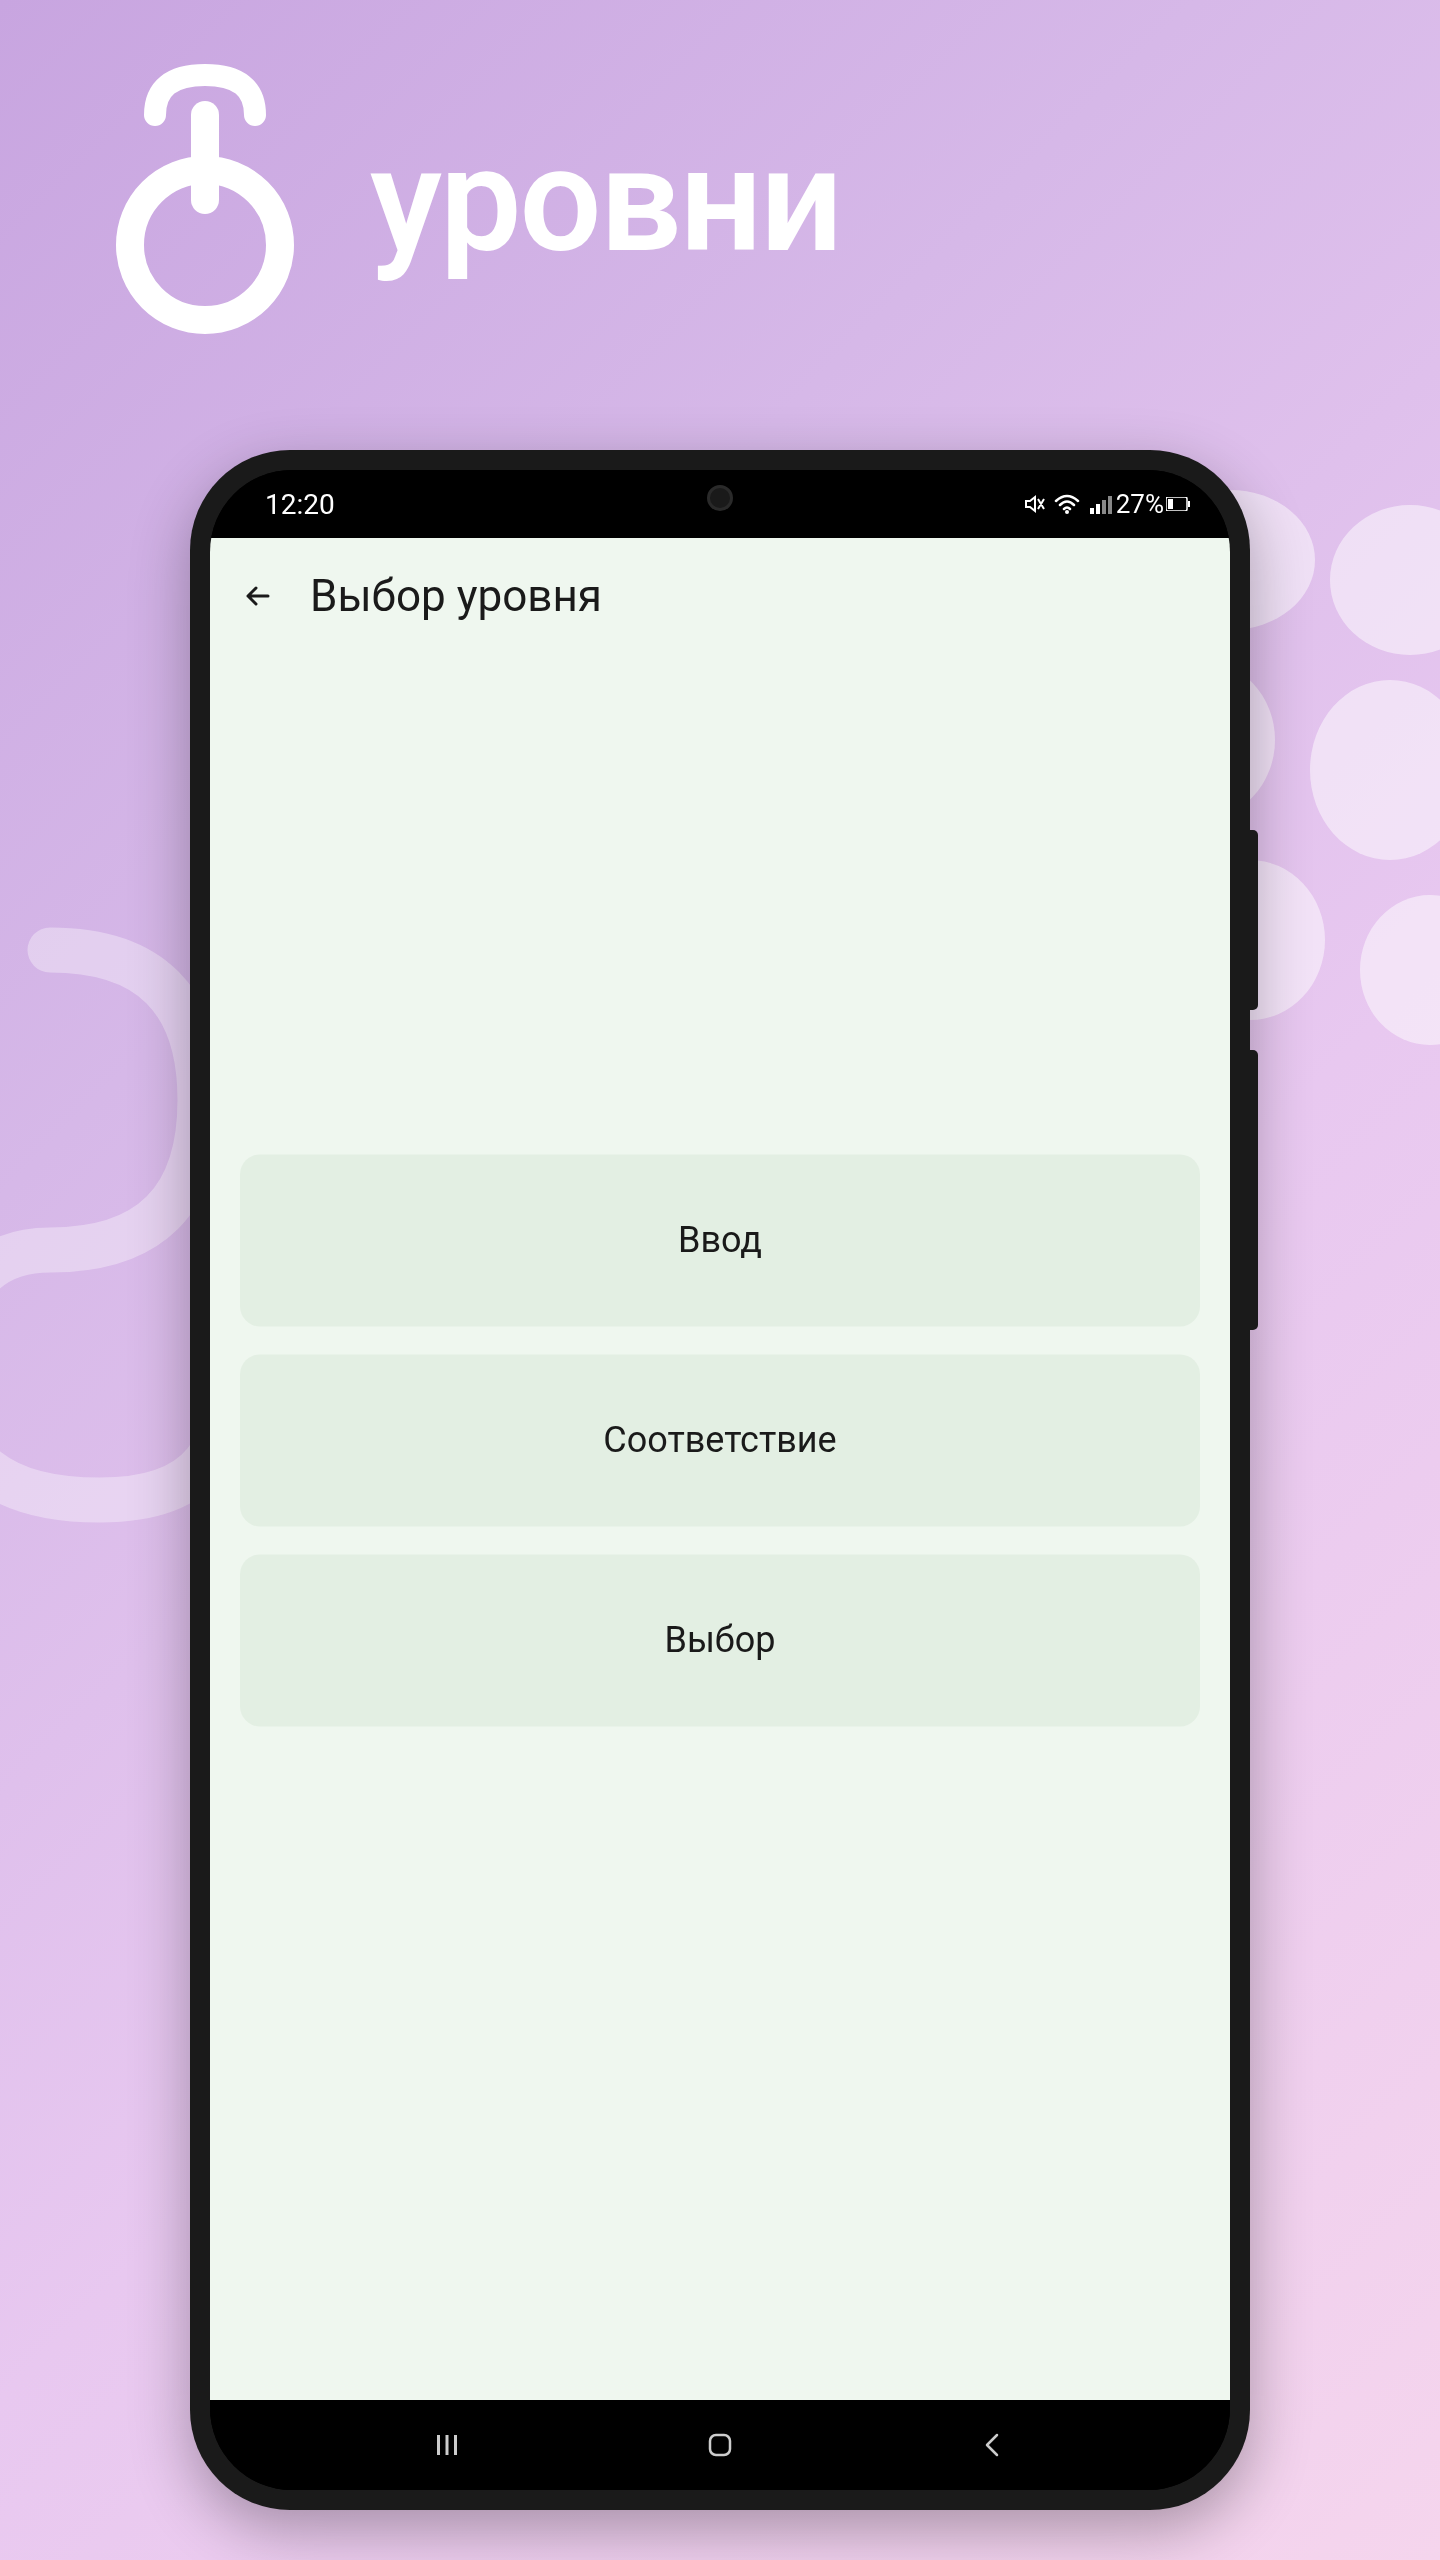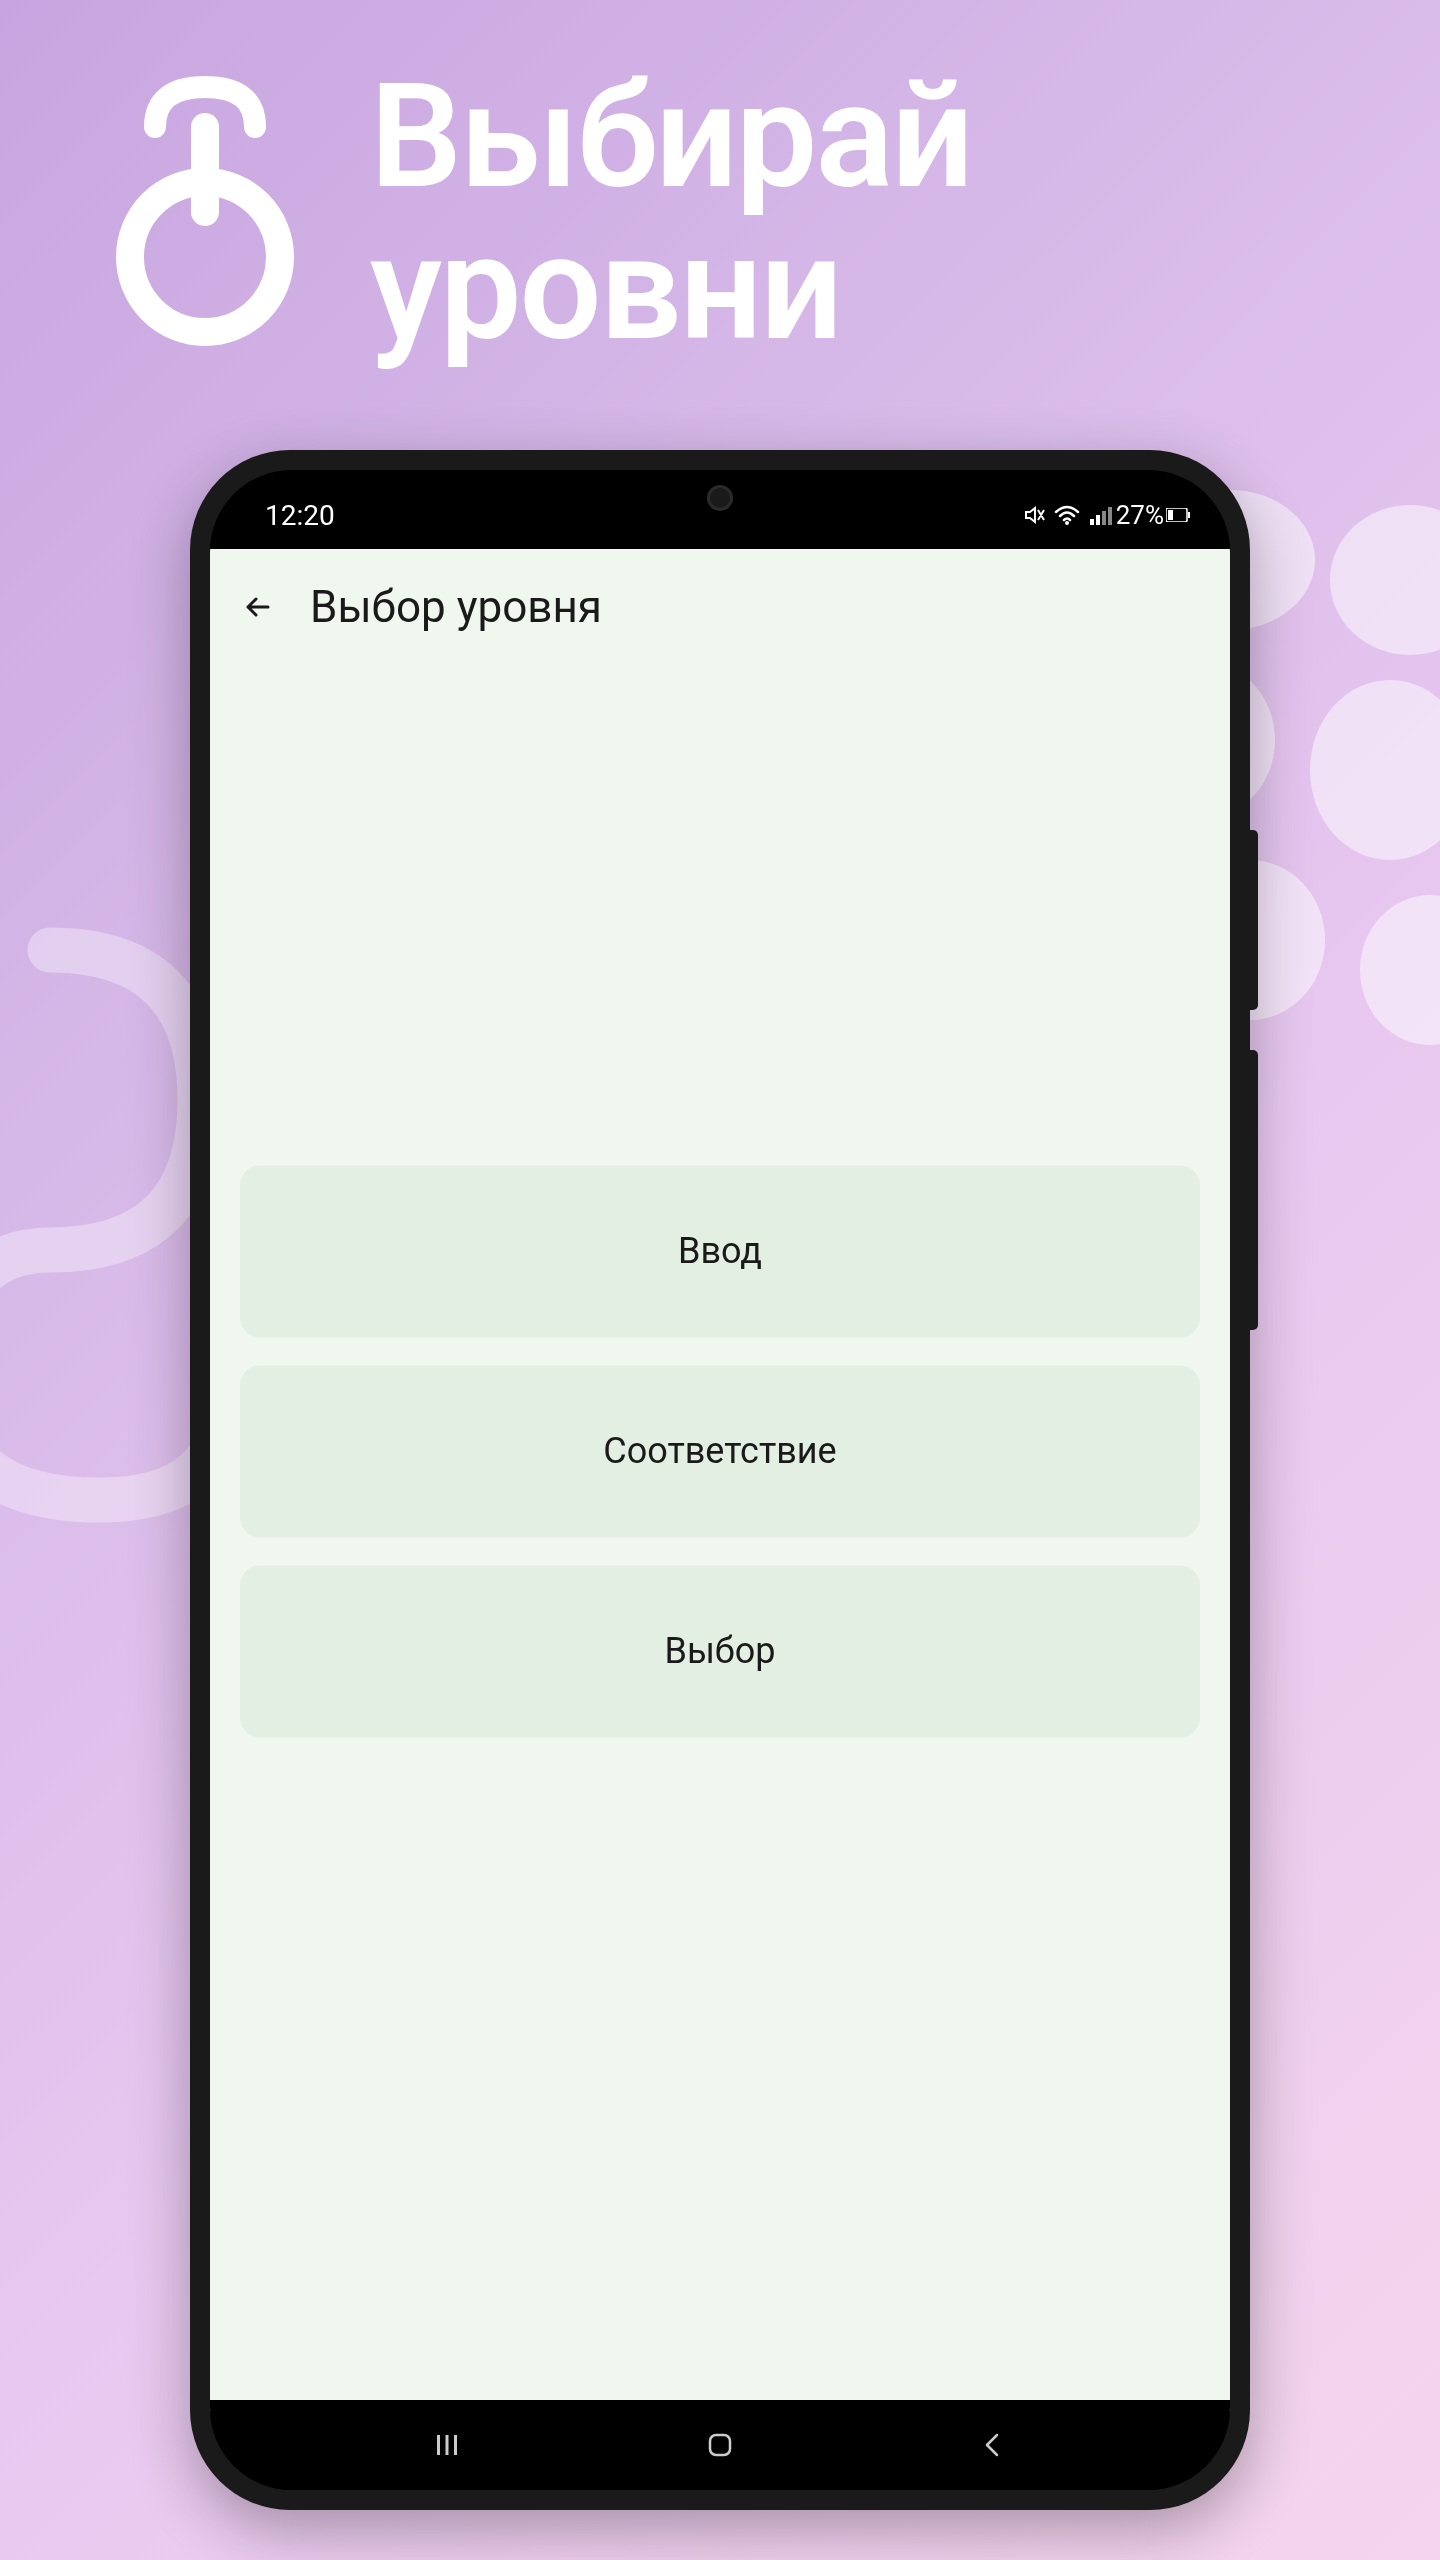--- a/index.html
+++ b/index.html
@@ -126,21 +126,20 @@
     .status-bar {
       height: 68px;
       background: #000;
       display: flex;
       align-items: center;
       justify-content: space-between;
       padding: 0 40px;
       color: #fff;
       font-size: 28px;
       font-weight: 400;
-      margin-top: 11px;
     }
     
     .status-left {
       padding-left: 15px;
     }
     
     .status-right {
       display: flex;
       align-items: center;
       gap: 2px;
@@ -247,21 +246,20 @@
   <ellipse cx="330" cy="490" rx="70" ry="75" fill="#ffffff"></ellipse>
 </svg>
 
 <div class="header">
   <svg class="tap-icon" viewBox="0 0 220 280">
     <path d="M 105 55 L 105 140" stroke="#ffffff" stroke-width="28" fill="none" stroke-linecap="round"></path>
     <circle cx="105" cy="185" r="75" stroke="#ffffff" stroke-width="28" fill="none"></circle>
     <path d="M 55 55 Q 55 15 105 15 Q 155 15 155 55" stroke="#ffffff" stroke-width="22" fill="none" stroke-linecap="round"></path>
   </svg>
   <div class="header-text">
-    <div>Выбирай</div>
     <div>уровни</div>
   </div>
 </div>
 
 <div class="phone-frame">
   <div class="phone-side-button btn1"></div>
   <div class="phone-side-button btn2"></div>
 
   <div class="phone-inner">
     <div class="phone-notch">

